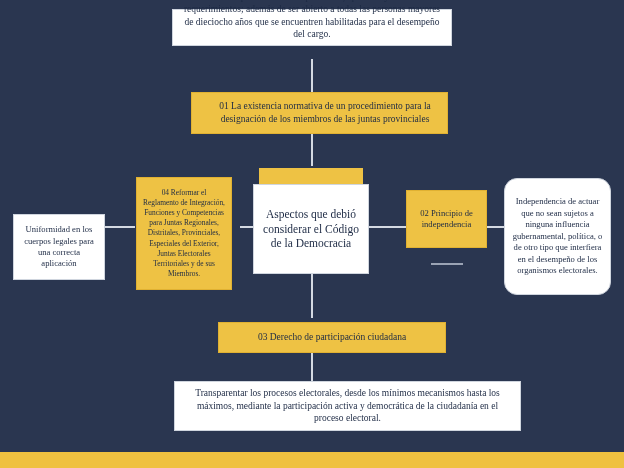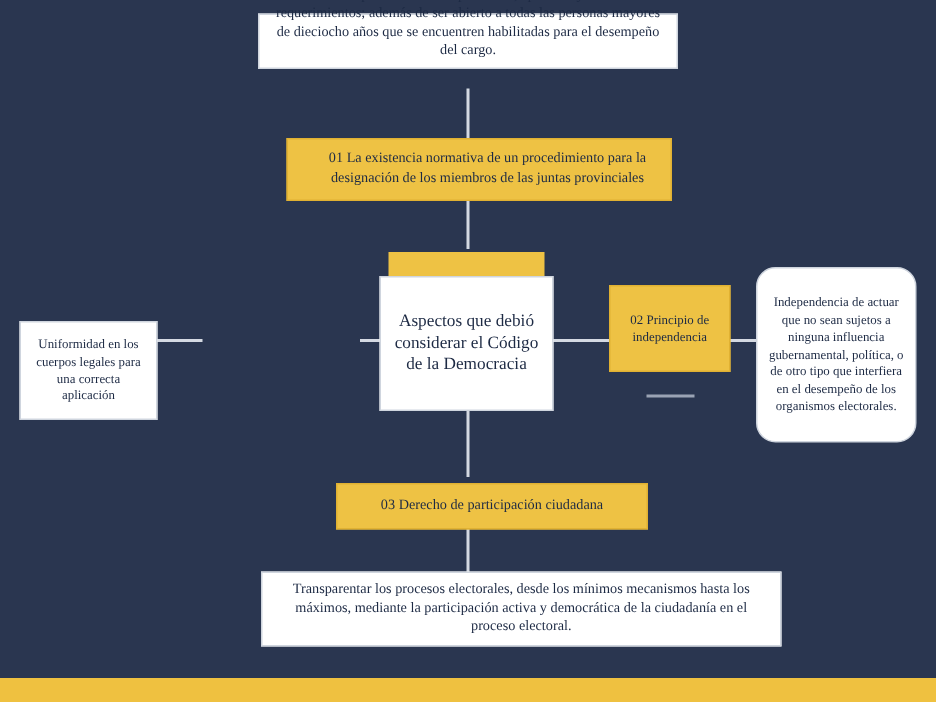--- a/index.html
+++ b/index.html
@@ -141,38 +141,41 @@
   </div>
 
   <div class="node gold fs-step" style="left:191px; top:92px; width:257px; height:42px;">
     <span class="txt">01 La existencia normativa de un procedimiento para la designación de los miembros de las juntas provinciales</span>
   </div>
 
   <div class="node white fs-side" style="left:13px; top:194px; width:92px; height:66px;margin-top:20px;">
     <span class="txt">Uniformidad en los cuerpos legales para una correcta aplicación</span>
   </div>
 
+  <div class="node gold fs-small" style="left:136px; top:177px; width:96px; height:113px;">
+    <span class="txt">04 Reformar el Reglamento de Integración, Funciones y Competencias para Juntas Regionales, Distritales, Provinciales, Especiales del Exterior, Juntas Electorales Territoriales y de sus Miembros.</span>
+  </div>
 
   <div class="center-wrap" style="left:253px; top:168px; width:132px; height:106px;">
     <div class="center-cap"></div>
     <div class="center-body">
       <span class="txt">Aspectos que debió considerar el Código de la Democracia</span>
     </div>
   </div>
 
   <div class="node gold fs-side" style="left:406px; top:190px; width:81px; height:58px;">
     <span class="txt">02 Principio de independencia</span>
   </div>
   <div class="underline-tick" style="left:431px; top:263px; width:32px;"></div>
 
   <div class="node white fs-right" style="left:504px; top:178px; width:107px; height:117px;">
     <span class="txt">Independencia de actuar que no sean sujetos a ninguna influencia gubernamental, política, o de otro tipo que interfiera en el desempeño de los organismos electorales.</span>
   </div>
 
-  <div class="node gold fs-bottom" style="left:224px; top:322px; width:208px; height:31px;">
+  <div class="node gold fs-bottom" style="left:218px; top:322px; width:228px; height:31px;">
     <span class="txt">03 Derecho de participación ciudadana</span>
   </div>
 
   <div class="node white fs-bottom" style="left:174px; top:381px; width:347px; height:50px;">
     <span class="txt">Transparentar los procesos electorales, desde los mínimos mecanismos hasta los máximos, mediante la participación activa y democrática de la ciudadanía en el proceso electoral.</span>
   </div>
 
   <div class="accent-strip" style="top:452px; height:16px;"></div>
 
 </div>

